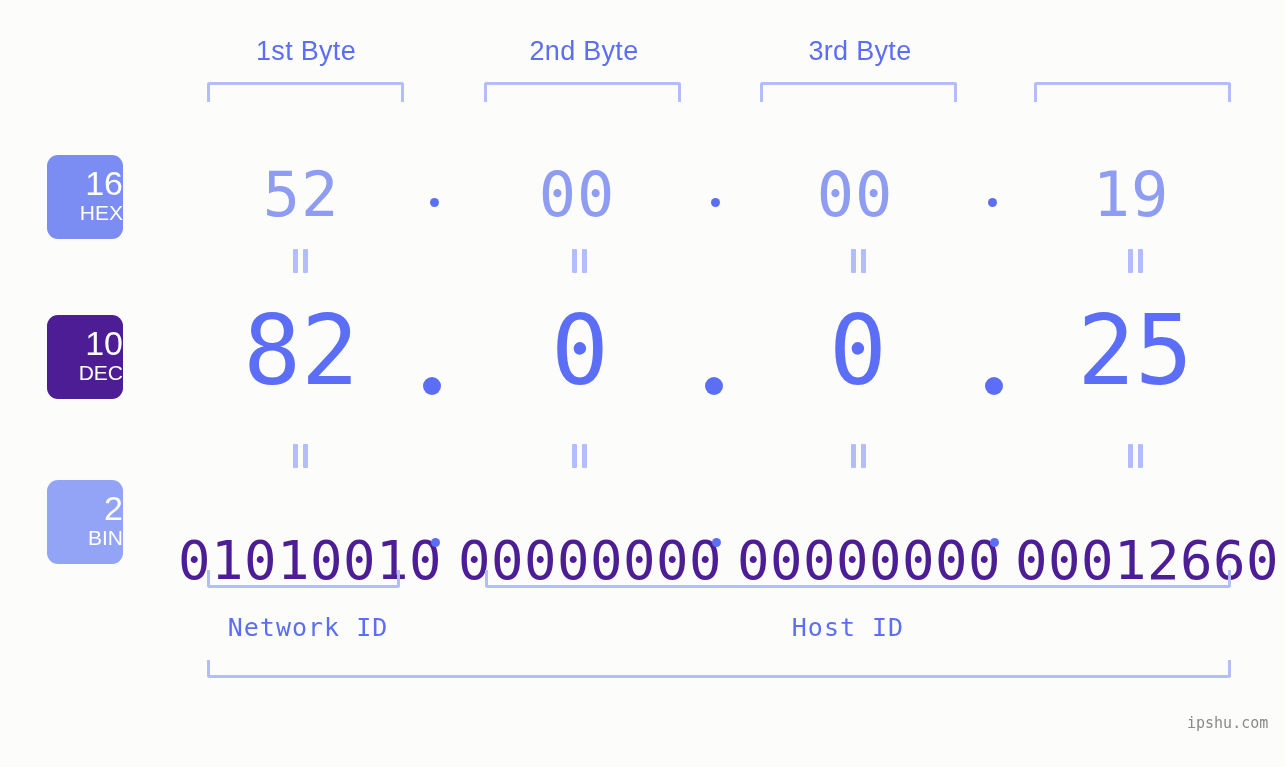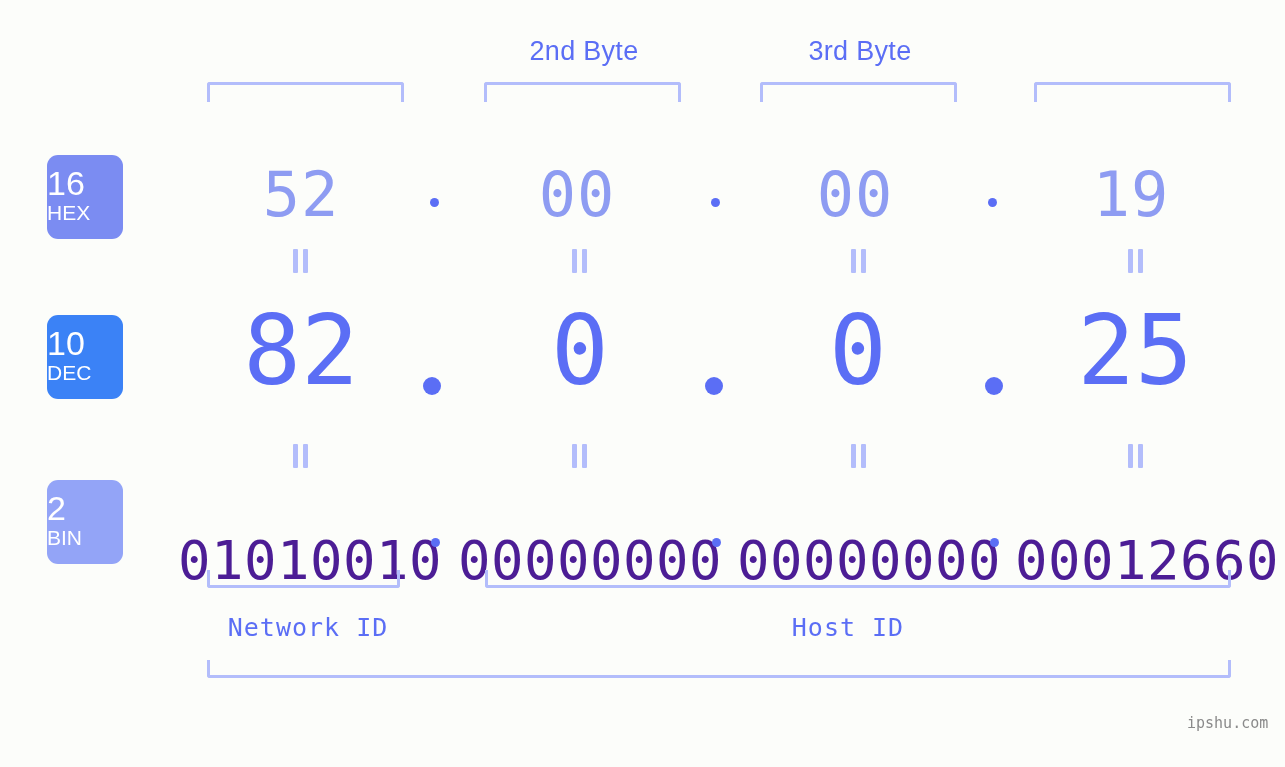--- a/index.html
+++ b/index.html
@@ -40,21 +40,21 @@
     border-radius:0 0 3px 3px;
     box-sizing:border-box;
   }
 
   
   .badge{
     position:absolute;
     width:76px;
     border-radius:11px;
     color:#ffffff;
-    text-align:left;
+    text-align:right;
     box-sizing:border-box;
     padding-top:11px;
   }
   .badge .num{
     display:block;
     font-size:34px;
     line-height:34px;
     font-weight:400;
   }
   .badge .lbl{
@@ -138,33 +138,34 @@
     font-size:15px;
     font-family:"DejaVu Sans Mono", monospace;
     white-space:nowrap;
   }
 </style>
 </head>
 <body>
 
 <div class="stage">
 
+  <div class="byte-head" style="left:206px;top:36px;width:200px;">1st Byte</div>
   <div class="byte-head" style="left:484px;top:36px;width:200px;">2nd Byte</div>
   <div class="byte-head" style="left:760px;top:36px;width:200px;">3rd Byte</div>
 
   <div class="bracket" style="left:207px;top:82px;width:197px;"></div>
   <div class="bracket" style="left:484px;top:82px;width:197px;"></div>
   <div class="bracket" style="left:760px;top:82px;width:197px;"></div>
   <div class="bracket" style="left:1034px;top:82px;width:197px;"></div>
 
   <div class="badge" style="left:47px;top:155px;height:84px;background:#7b8cf2;">
     <span class="num">16</span>
     <span class="lbl">HEX</span>
   </div>
-  <div class="badge" style="left:47px;top:315px;height:84px;background:#3b82f6;">
+  <div class="badge" style="left:47px;top:315px;height:84px;background:#4c1d95;">
     <span class="num">10</span>
     <span class="lbl">DEC</span>
   </div>
   <div class="badge" style="left:47px;top:480px;height:84px;background:#93a4f7;">
     <span class="num">2</span>
     <span class="lbl">BIN</span>
   </div>
 
   <div class="row-hex">
     <div class="val" style="left:206px;top:158px;width:190px;">52</div>

